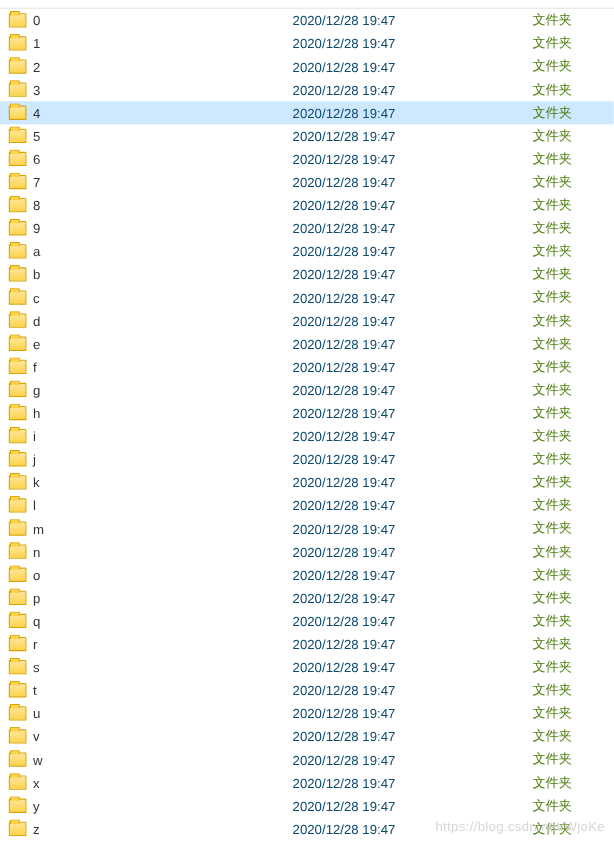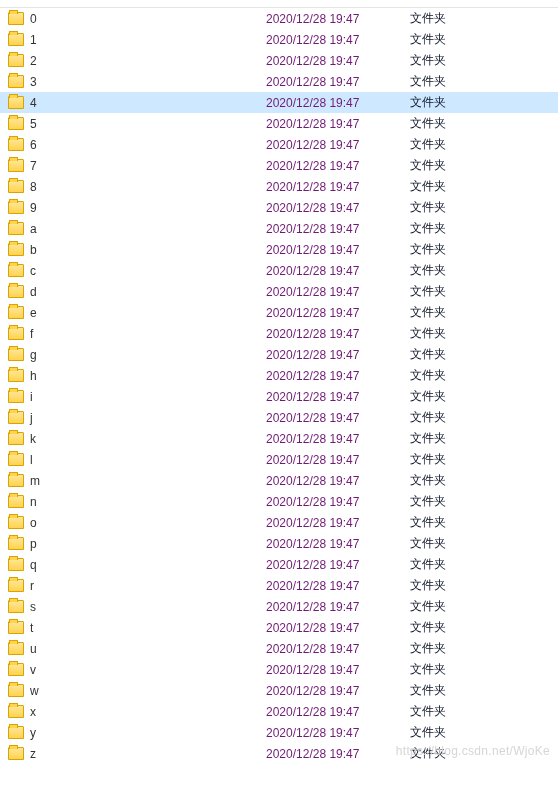--- a/index.html
+++ b/index.html
@@ -41,25 +41,26 @@
       background: #cde8ff;
     }
     .col-name {
       width: 258px;
       display: flex;
       align-items: center;
       gap: 6px;
     }
     .col-date {
       width: 144px;
-      color: #701a75;
+      color: #0c4a6e;
     }
     .col-type {
       width: 110px;
-      color: #0f172a;
+      color: #4d7c0f;
+      text-align: right;
     }
     .col-size {
       flex: 1;
     }
     .folder-icon {
       width: 16px;
       height: 13px;
       background: linear-gradient(to bottom, #ffe79a 0%, #ffd34e 100%);
       border: 1px solid #d9a400;
       border-radius: 1px 1px 0 0;

